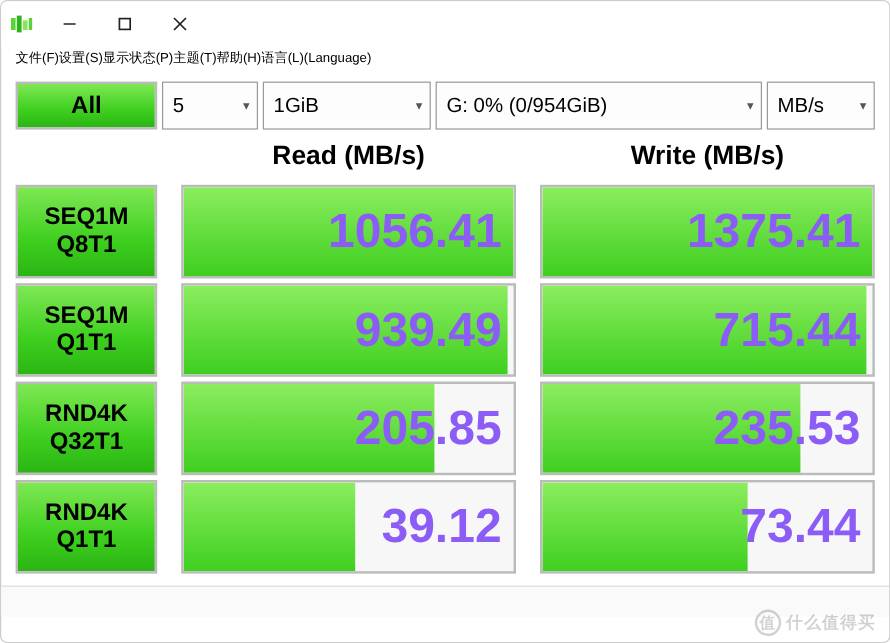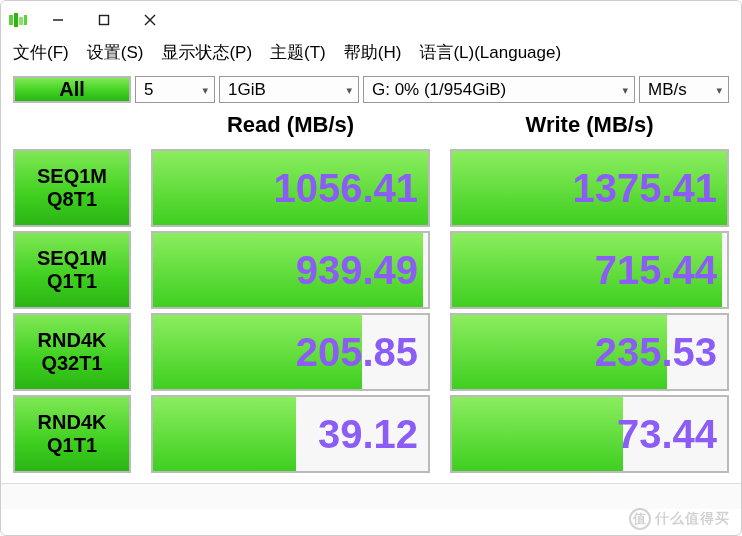--- a/index.html
+++ b/index.html
@@ -32,34 +32,33 @@
     color: #222;
   }
   .winbtn {
     width: 46px; height: 32px;
     display: flex; align-items: center; justify-content: center;
     color: #333;
   }
   
   .menubar {
     display: flex;
-    gap: 18px;
     padding: 2px 12px 6px 12px;
-    font-size: 17px;
+    font-size: 11px;
     color: #000;
   }
   
   .main {
     padding: 6px 12px 10px 12px;
   }
   .toprow {
     display: grid;
     grid-template-columns: 118px 80px 140px 1fr 90px;
     gap: 4px;
-    height: 27px;
+    height: 40px;
     margin-bottom: 2px;
     text-align: center;
   }
   .allbtn {
     background: linear-gradient(#7fe854, #3ecf1f 60%, #2bb514);
     border: 2px solid #bbb;
     display: flex; align-items: center; justify-content: center;
     font-weight: bold;
     font-size: 20px;
     color: #000;
@@ -197,21 +196,21 @@
     <div class="allbtn">All</div>
     <div class="dropdown">
       <span>5</span>
       <span class="chev">▾</span>
     </div>
     <div class="dropdown">
       <span>1GiB</span>
       <span class="chev">▾</span>
     </div>
     <div class="dropdown">
-      <span>G: 0% (1/954GiB)</span>
+      <span>G: 0% (0/954GiB)</span>
       <span class="chev">▾</span>
     </div>
     <div class="dropdown">
       <span>MB/s</span>
       <span class="chev">▾</span>
     </div>
   </div>
 
   <div class="hdrrow">
     <div></div>

